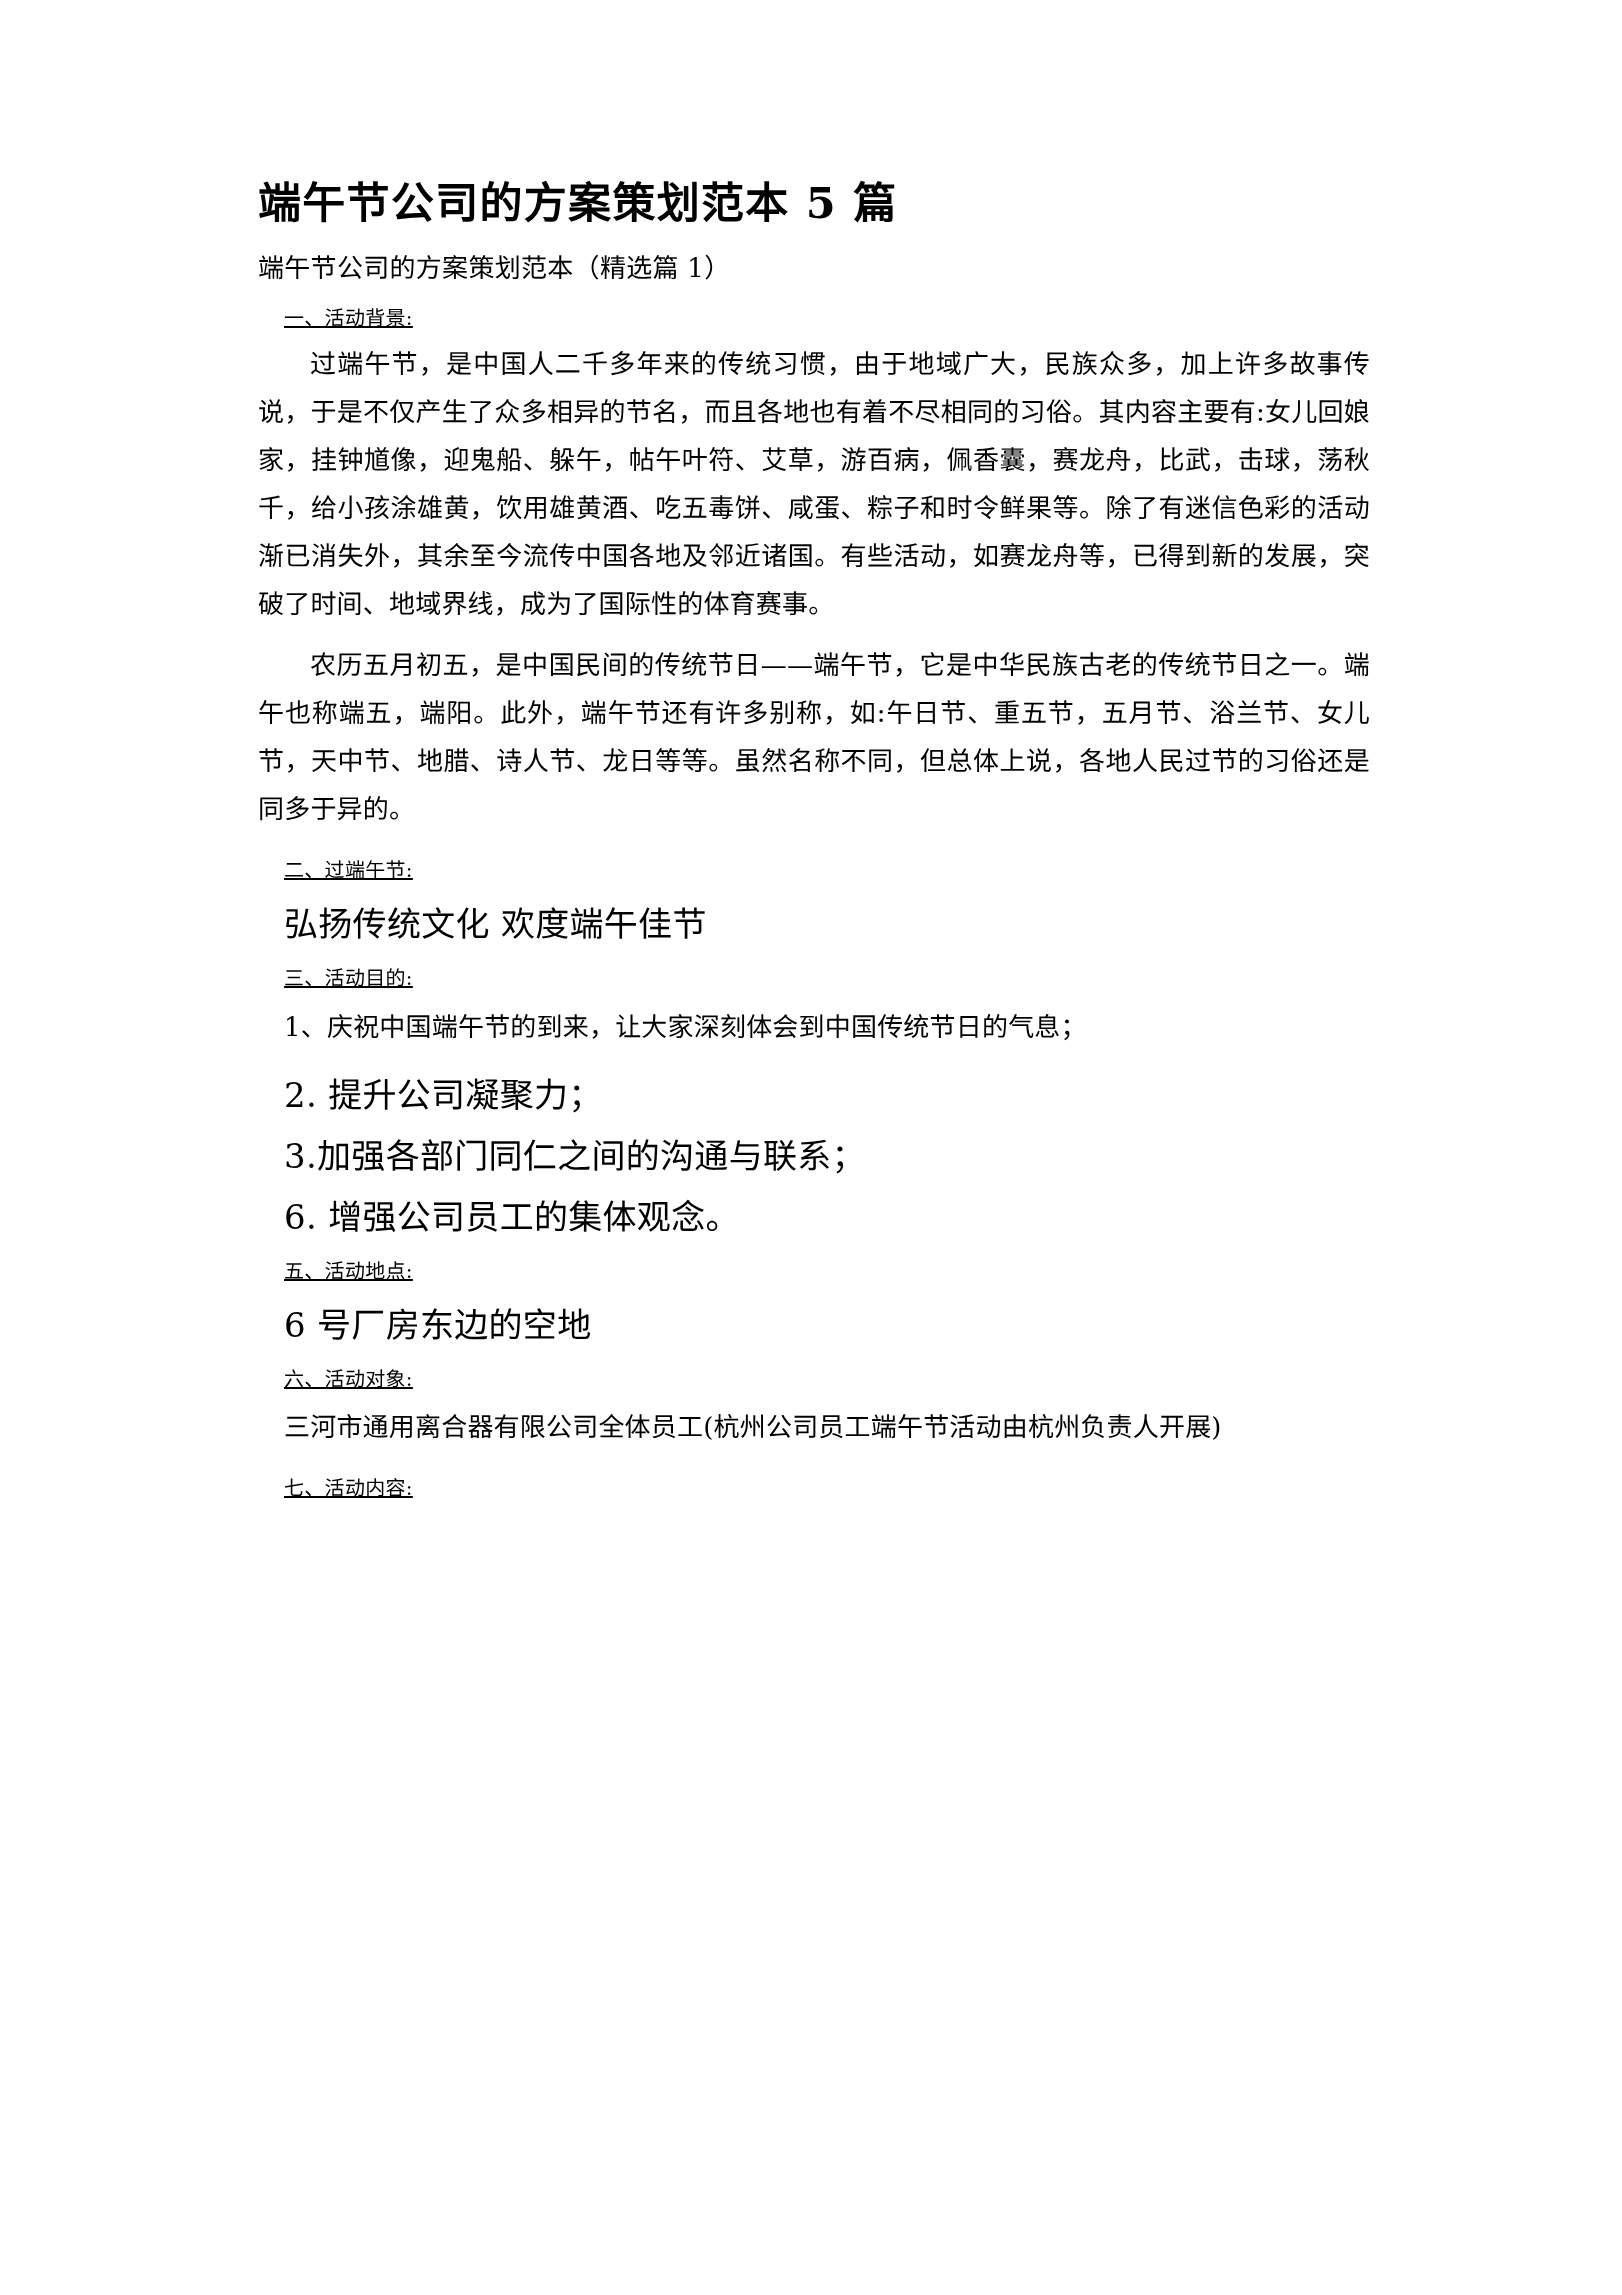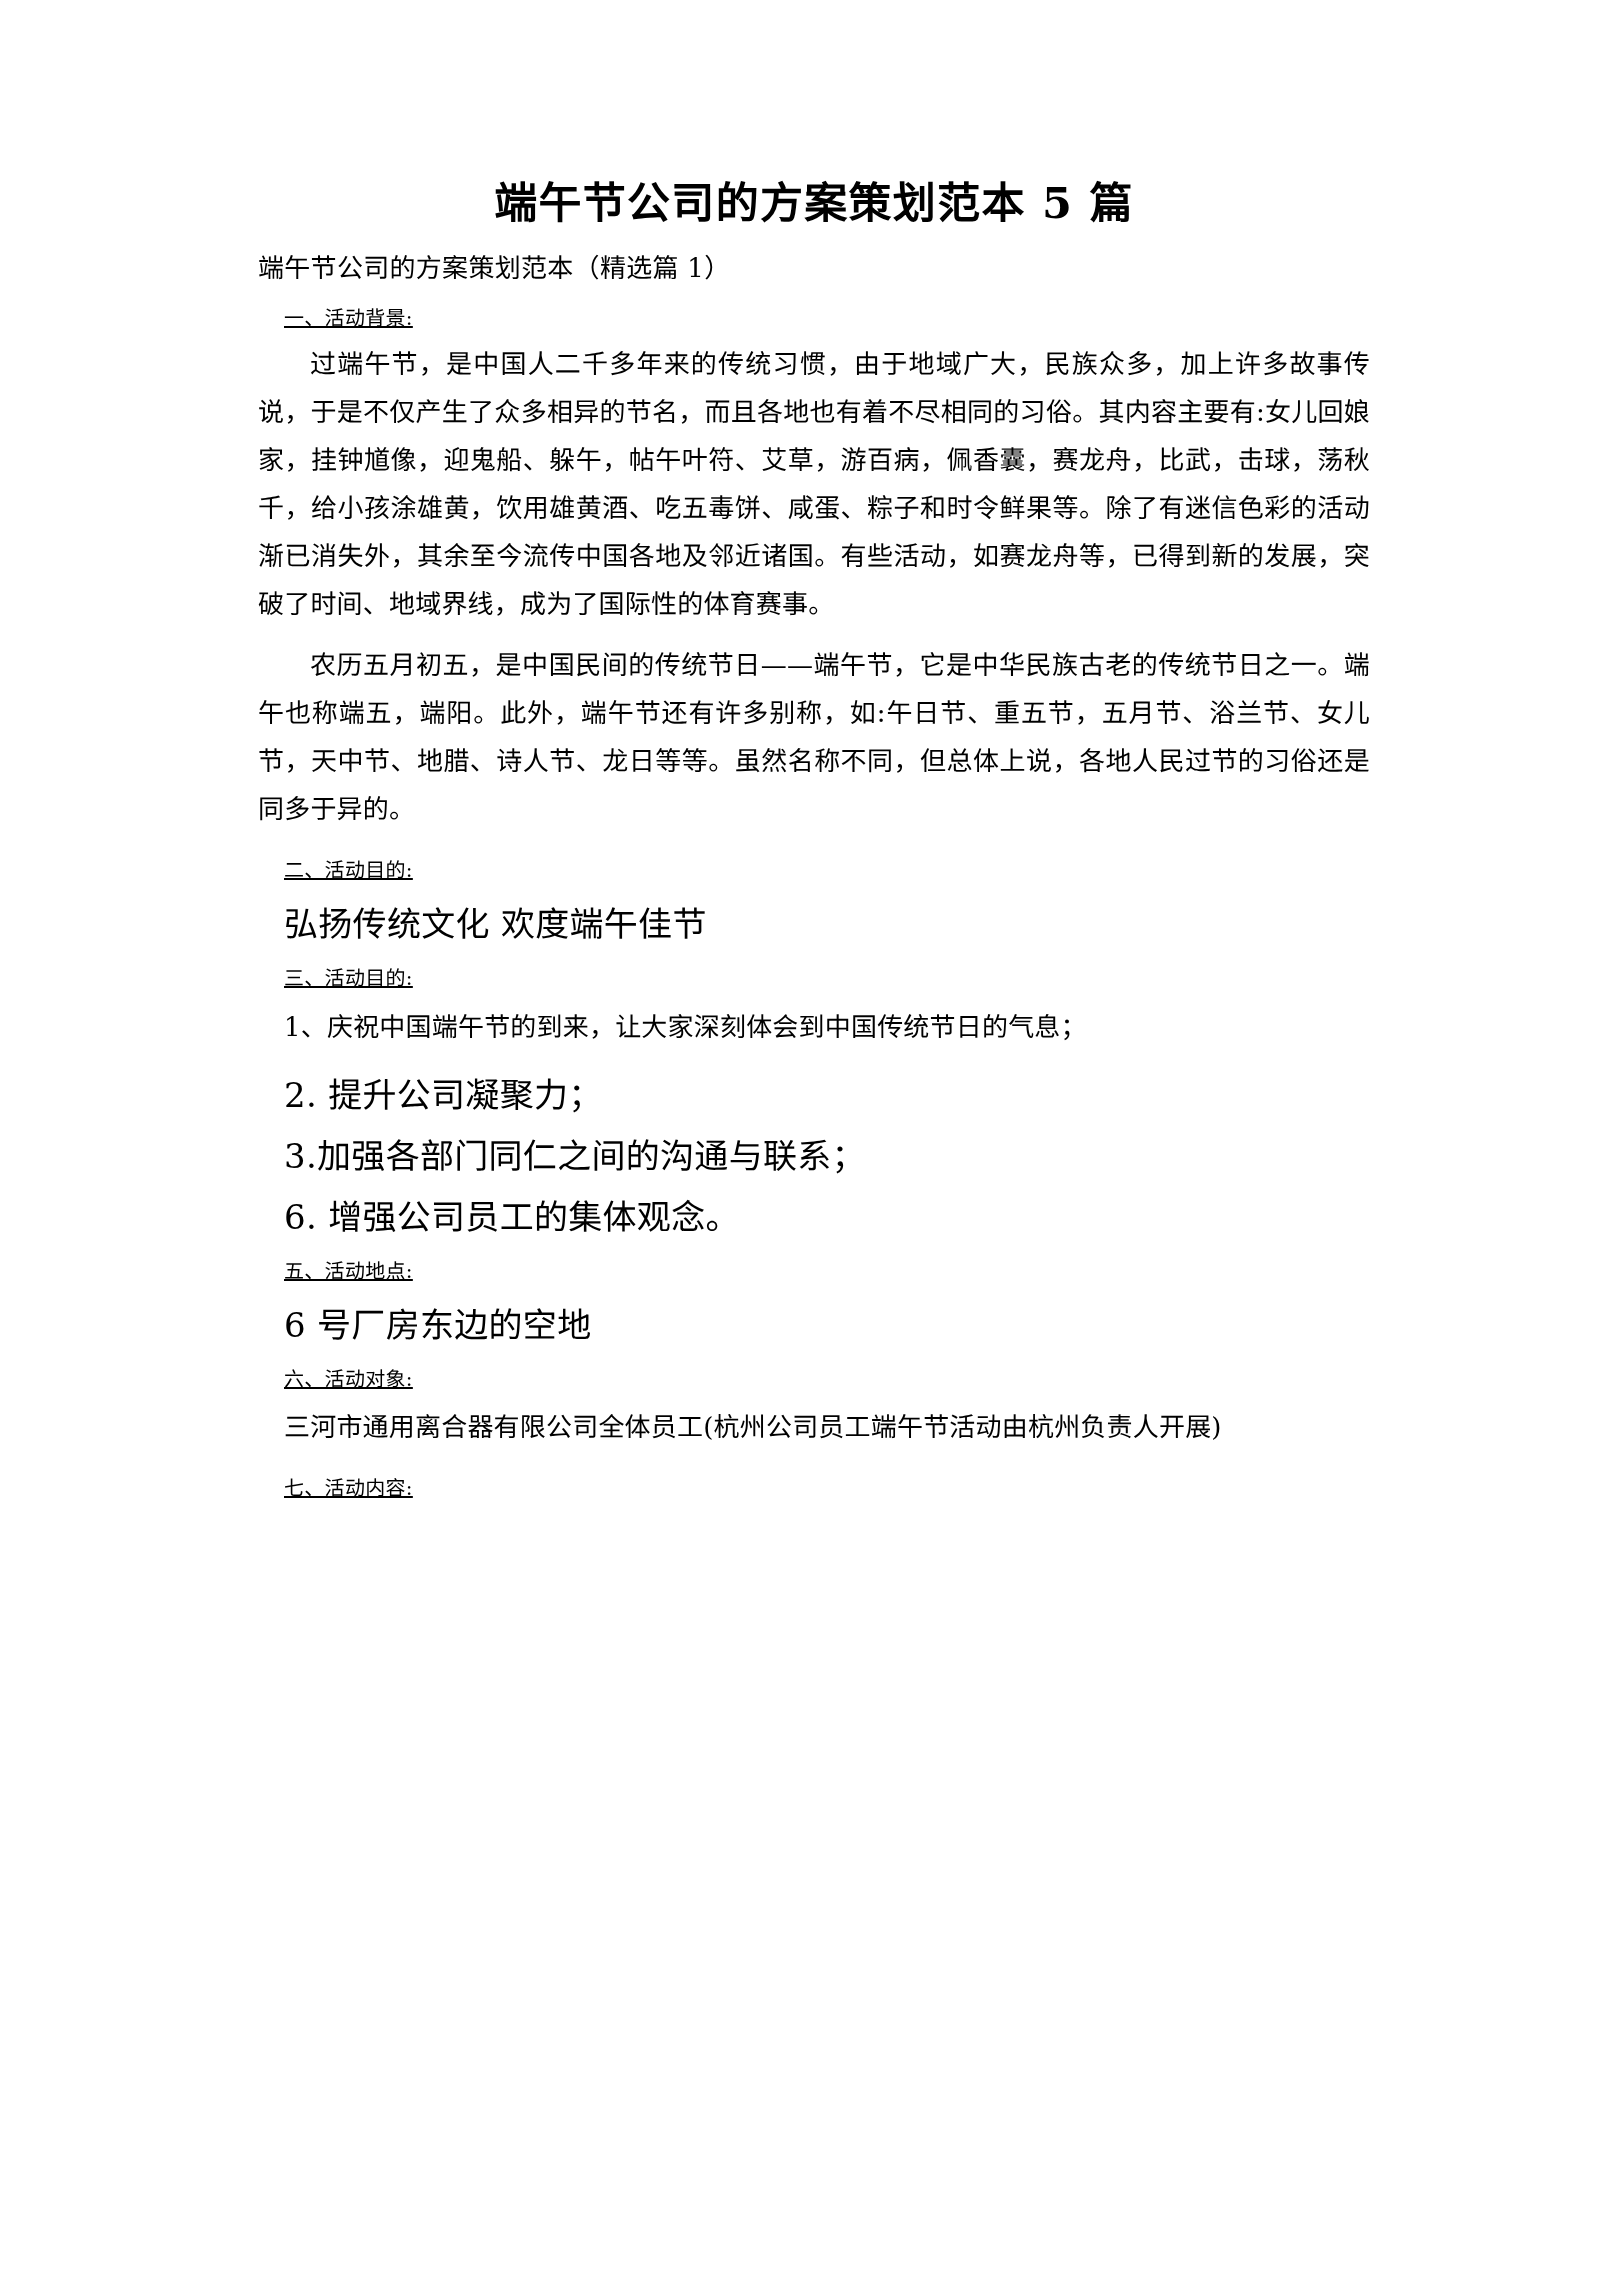--- a/index.html
+++ b/index.html
@@ -25,21 +25,21 @@
     position: absolute;
     left: 258px;
     top: 0;
     width: 1112px;
   }
   .doc-title {
     font-family: "DejaVu Serif", "Liberation Serif", serif;
     font-weight: bold;
     font-size: 43px;
     line-height: 1.1;
-    text-align: center;
+    text-align: left;
     letter-spacing: 1.3px;
     margin: 0;
     padding-top: 180px;
     padding-bottom: 0;
   }
   .subtitle {
     font-size: 26px;
     line-height: 1.0;
     margin: 0;
     padding-top: 27.5px;
@@ -96,21 +96,21 @@
     <h1 class="doc-title">端午节公司的方案策划范本 5 篇</h1>
 
     <p class="subtitle">端午节公司的方案策划范本（精选篇 1）</p>
 
     <p class="sec-head">一、活动背景:</p>
 
     <p class="para tight">过端午节，是中国人二千多年来的传统习惯，由于地域广大，民族众多，加上许多故事传说，于是不仅产生了众多相异的节名，而且各地也有着不尽相同的习俗。其内容主要有:女儿回娘家，挂钟馗像，迎鬼船、躲午，帖午叶符、艾草，游百病，佩香囊，赛龙舟，比武，击球，荡秋千，给小孩涂雄黄，饮用雄黄酒、吃五毒饼、咸蛋、粽子和时令鲜果等。除了有迷信色彩的活动渐已消失外，其余至今流传中国各地及邻近诸国。有些活动，如赛龙舟等，已得到新的发展，突破了时间、地域界线，成为了国际性的体育赛事。</p>
 
     <p class="para">农历五月初五，是中国民间的传统节日——端午节，它是中华民族古老的传统节日之一。端午也称端五，端阳。此外，端午节还有许多别称，如:午日节、重五节，五月节、浴兰节、女儿节，天中节、地腊、诗人节、龙日等等。虽然名称不同，但总体上说，各地人民过节的习俗还是同多于异的。</p>
 
-    <p class="sec-head">二、活动目的:</p>
+    <p class="sec-head">二、过端午节:</p>
 
     <p class="line">弘扬传统文化  欢度端午佳节</p>
 
     <p class="sec-head">三、活动目的:</p>
 
     <p class="wrapline">1、庆祝中国端午节的到来，让大家深刻体会到中国传统节日的气息；</p>
 
     <p class="line">2. 提升公司凝聚力；</p>
 
     <p class="line">3.加强各部门同仁之间的沟通与联系；</p>

